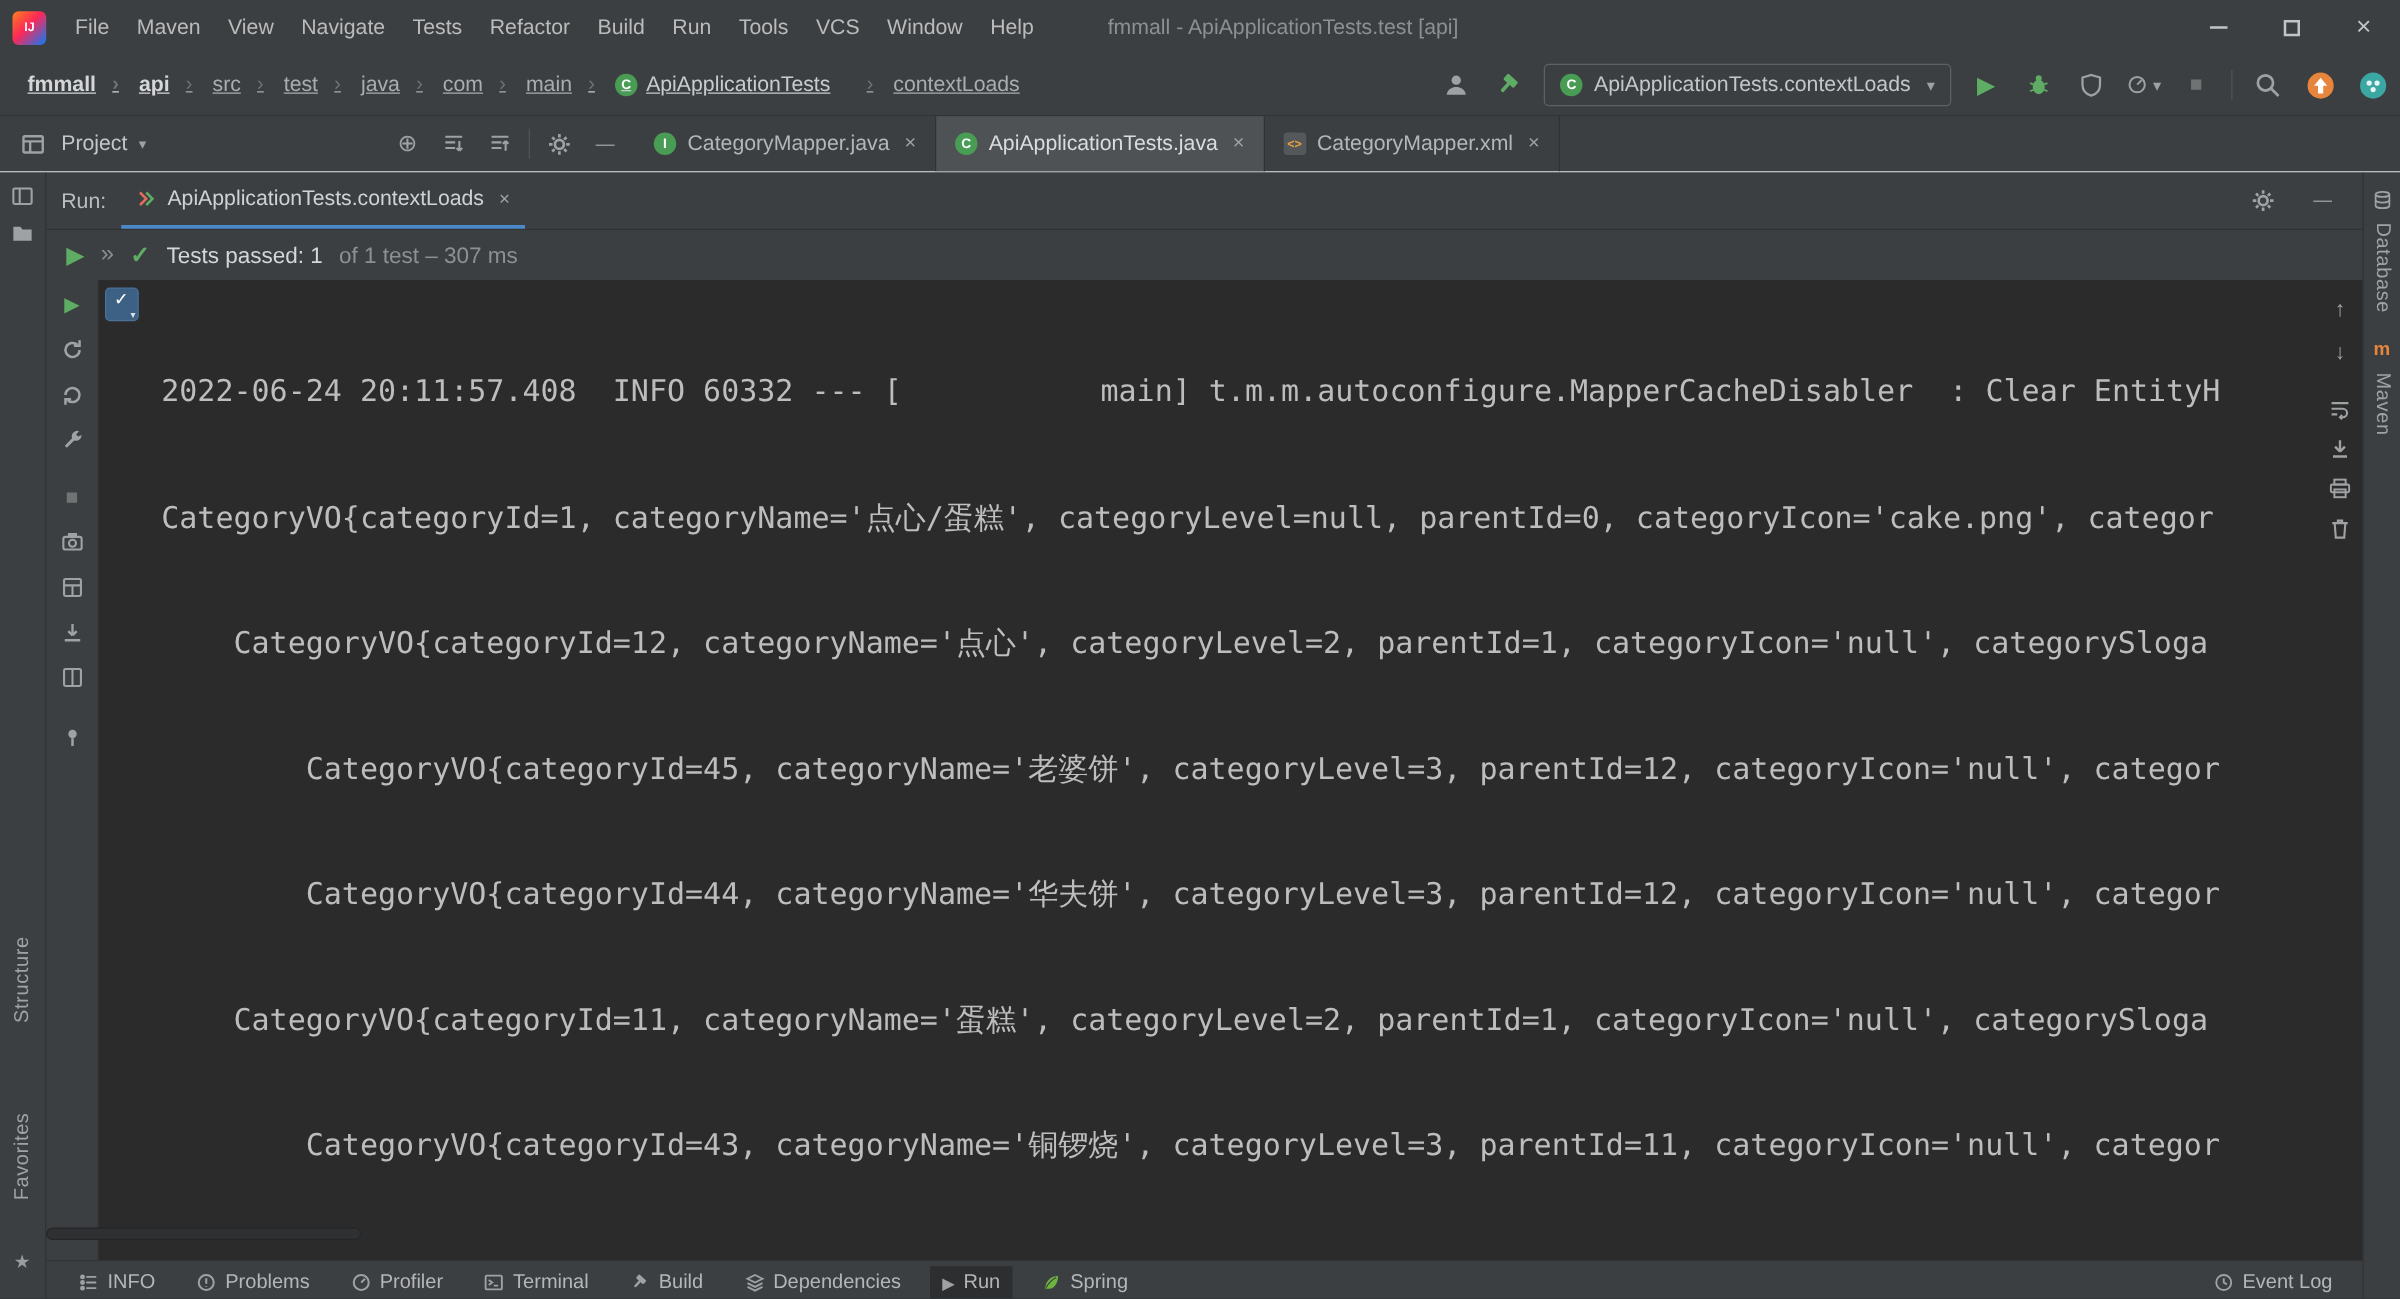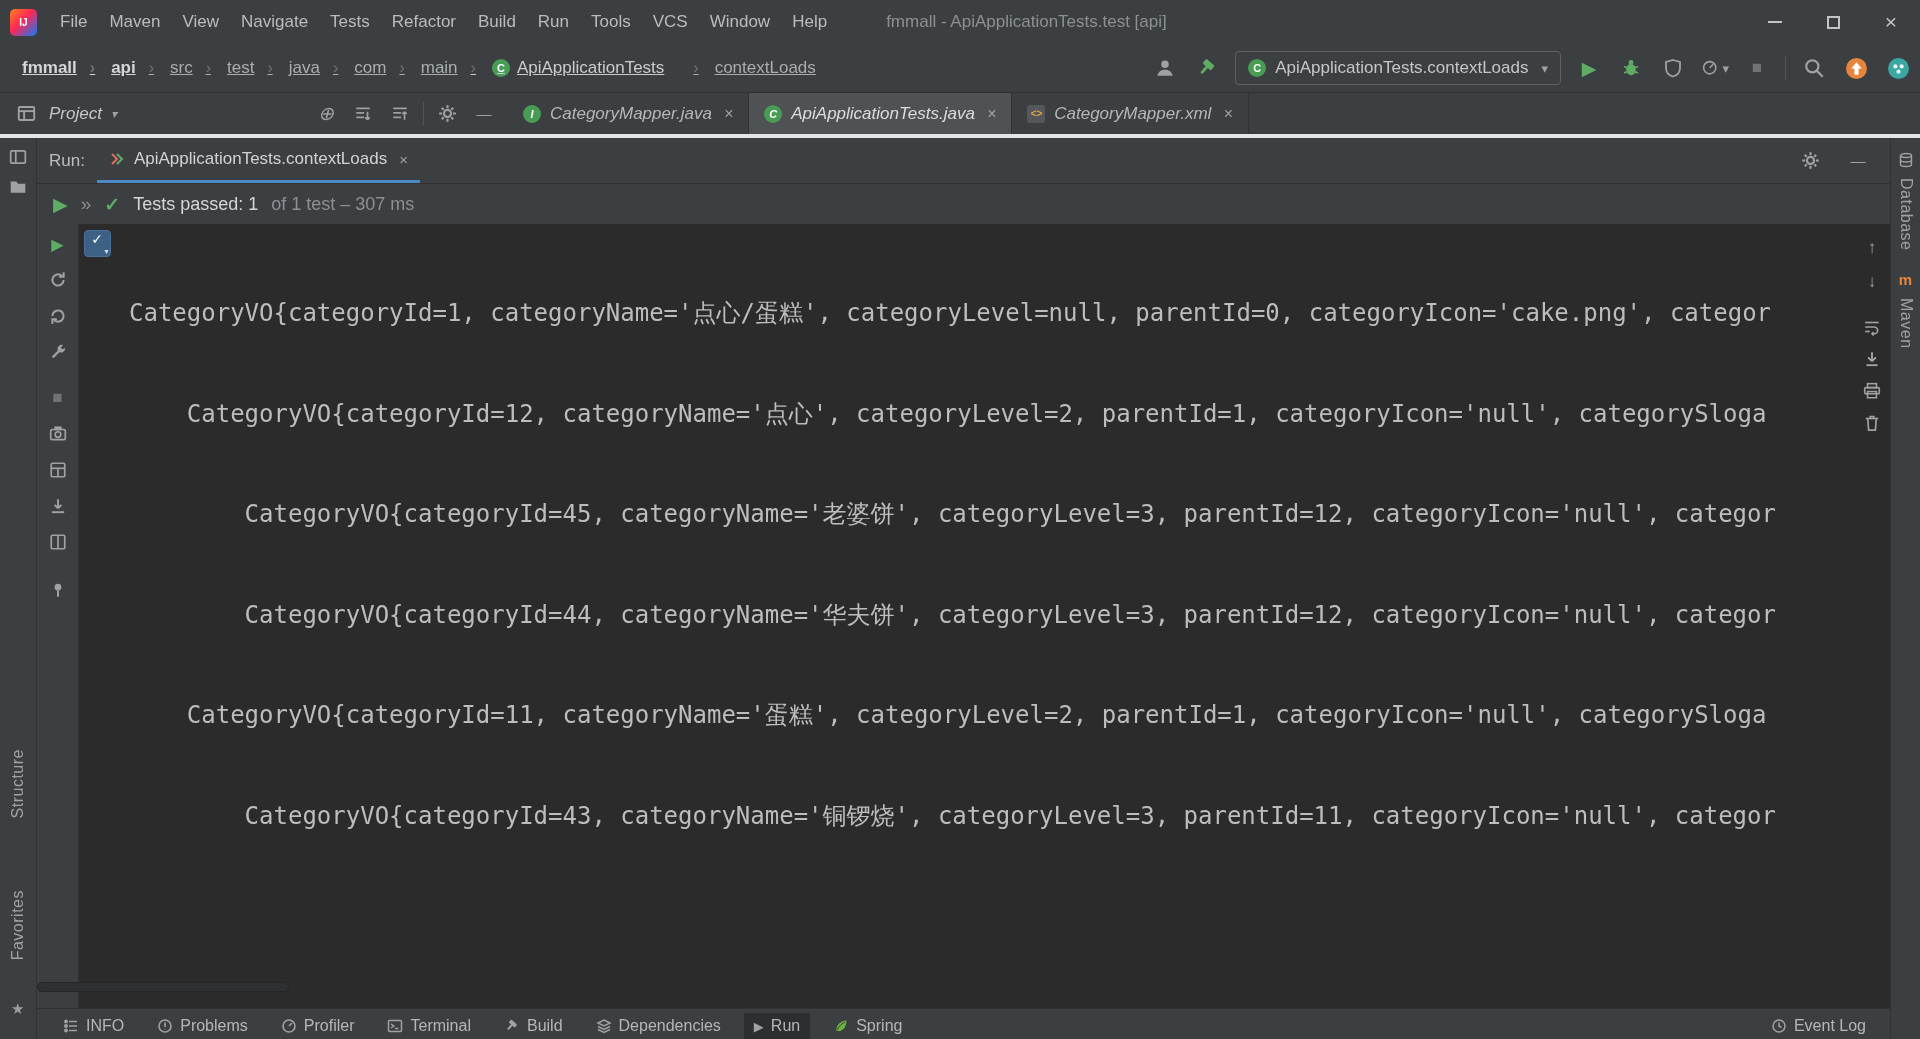--- a/index.html
+++ b/index.html
@@ -30,21 +30,21 @@
                 display:inline-flex; align-items:center; justify-content:center; flex:0 0 auto; }
   .nav-right { margin-left:auto; display:flex; align-items:center; gap:14px; }
   .ib { width:28px; height:28px; display:flex; align-items:center; justify-content:center; flex:0 0 auto; }
   .combo { display:flex; align-items:center; gap:9px; border:1px solid #5e6162; border-radius:4px; height:34px; padding:0 12px; font-size:17px; color:#c4c6c8; }
   .combo-arrow { color:#9fa2a5; font-size:13px; margin-left:4px; }
   .glyph-green { color:#5fad65; font-size:19px; }
   .glyph-dim { color:#707274; font-size:17px; }
   .vdiv { width:1px; height:24px; background:#515354; }
 
   
-  .row3 { height:45px; display:flex; border-bottom:4px solid #e5e5e5; background:#3c3f41;font-style:italic; }
+  .row3 { height:45px; display:flex; border-bottom:1px solid #e5e5e5; background:#3c3f41; }
   .project-header { width:508px; flex:0 0 auto; display:flex; align-items:center; gap:9px; padding:0 10px 0 12px; }
   .ph-label { font-size:17px; color:#c4c6c8; }
   .ph-arrow { font-size:12px; color:#9fa2a5; }
   .ph-spacer { flex:1; }
   .tabs { display:flex; height:100%; }
   .tab { display:flex; align-items:center; gap:9px; padding:0 15px; border-right:1px solid #323232; font-size:17px; color:#b4b6b8; }
   .tab.active { background:#4e5254; color:#dadcde; }
   .tab-close { color:#9fa2a5; font-size:16px; margin-left:3px; }
   .badge-xml { width:18px; height:18px; border-radius:3px; background:#54585a; color:#e8a33d; font-size:10px; font-weight:bold;
                display:inline-flex; align-items:center; justify-content:center; }
@@ -396,20 +396,21 @@
         </div>
 
         <div class="filter-col">
           <span class="filter-btn">
             <span>✓</span>
             <span class="fb-arrow">▾</span>
           </span>
         </div>
 
         <div class="console">
+          <div>2022-06-24 20:11:57.408  INFO 60332 --- [           main] t.m.m.autoconfigure.MapperCacheDisabler  : Clear EntityH</div>
           <div>CategoryVO{categoryId=1, categoryName='点心/蛋糕', categoryLevel=null, parentId=0, categoryIcon='cake.png', categor</div>
           <div>    CategoryVO{categoryId=12, categoryName='点心', categoryLevel=2, parentId=1, categoryIcon='null', categorySloga</div>
           <div>        CategoryVO{categoryId=45, categoryName='老婆饼', categoryLevel=3, parentId=12, categoryIcon='null', categor</div>
           <div>        CategoryVO{categoryId=44, categoryName='华夫饼', categoryLevel=3, parentId=12, categoryIcon='null', categor</div>
           <div>    CategoryVO{categoryId=11, categoryName='蛋糕', categoryLevel=2, parentId=1, categoryIcon='null', categorySloga</div>
           <div>        CategoryVO{categoryId=43, categoryName='铜锣烧', categoryLevel=3, parentId=11, categoryIcon='null', categor</div>
           
           
           
           

